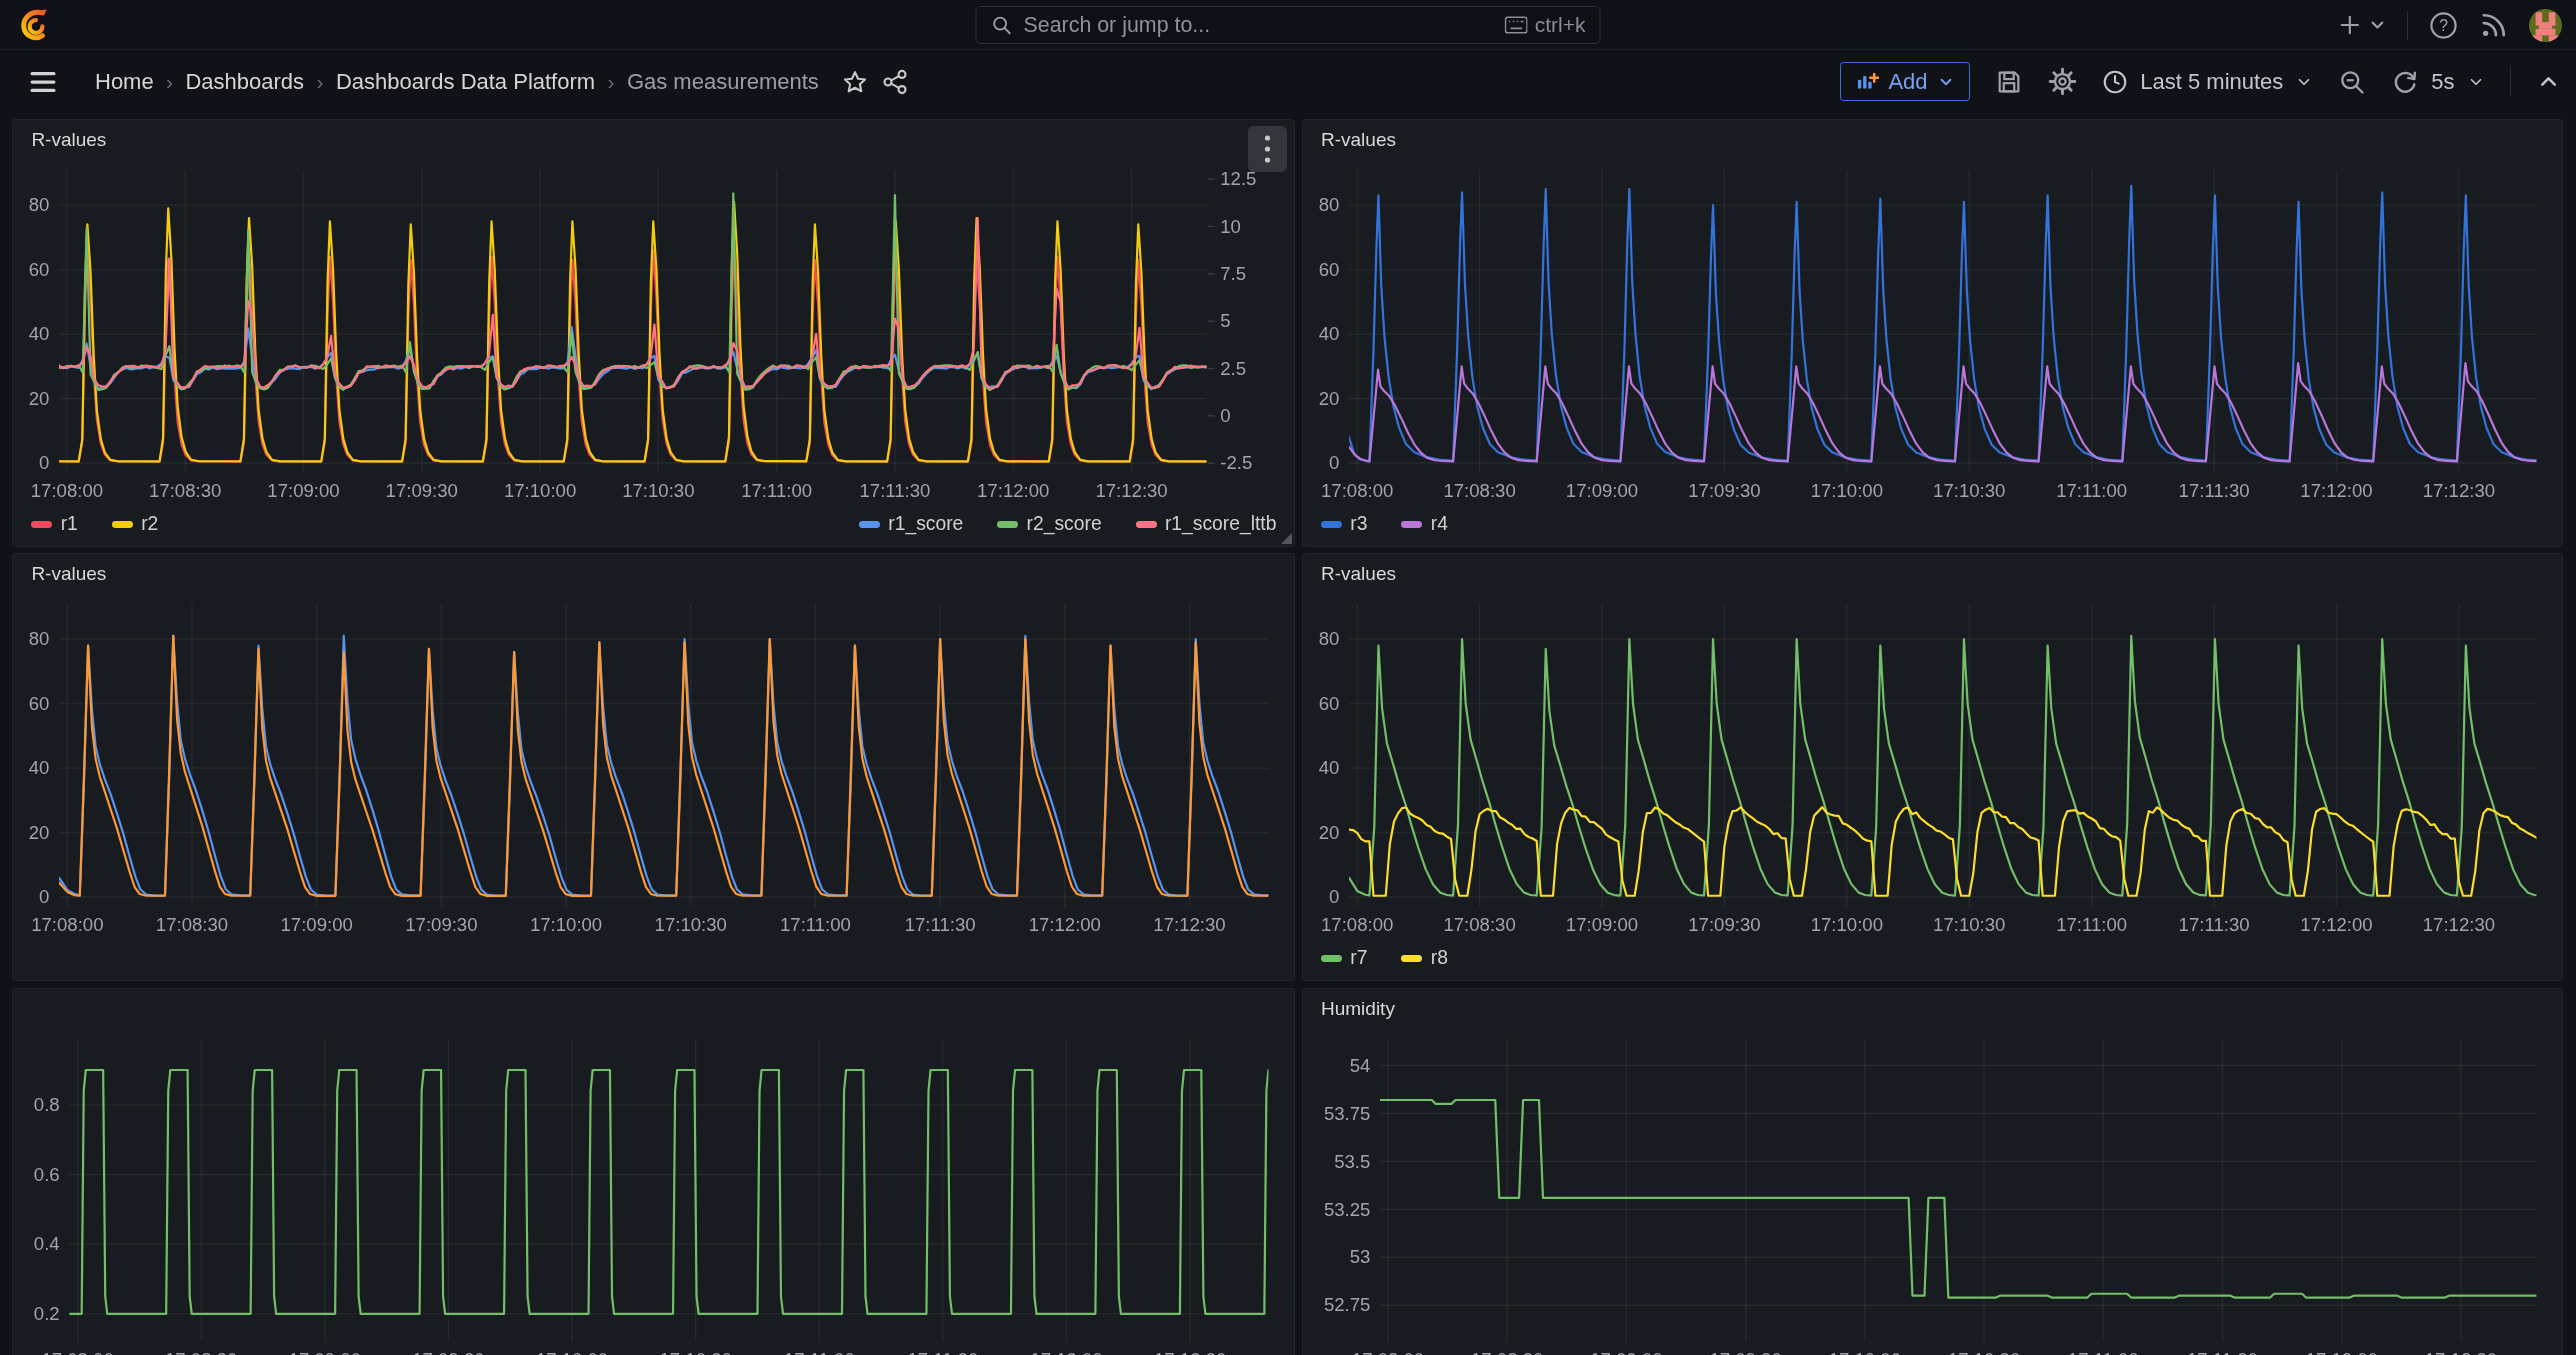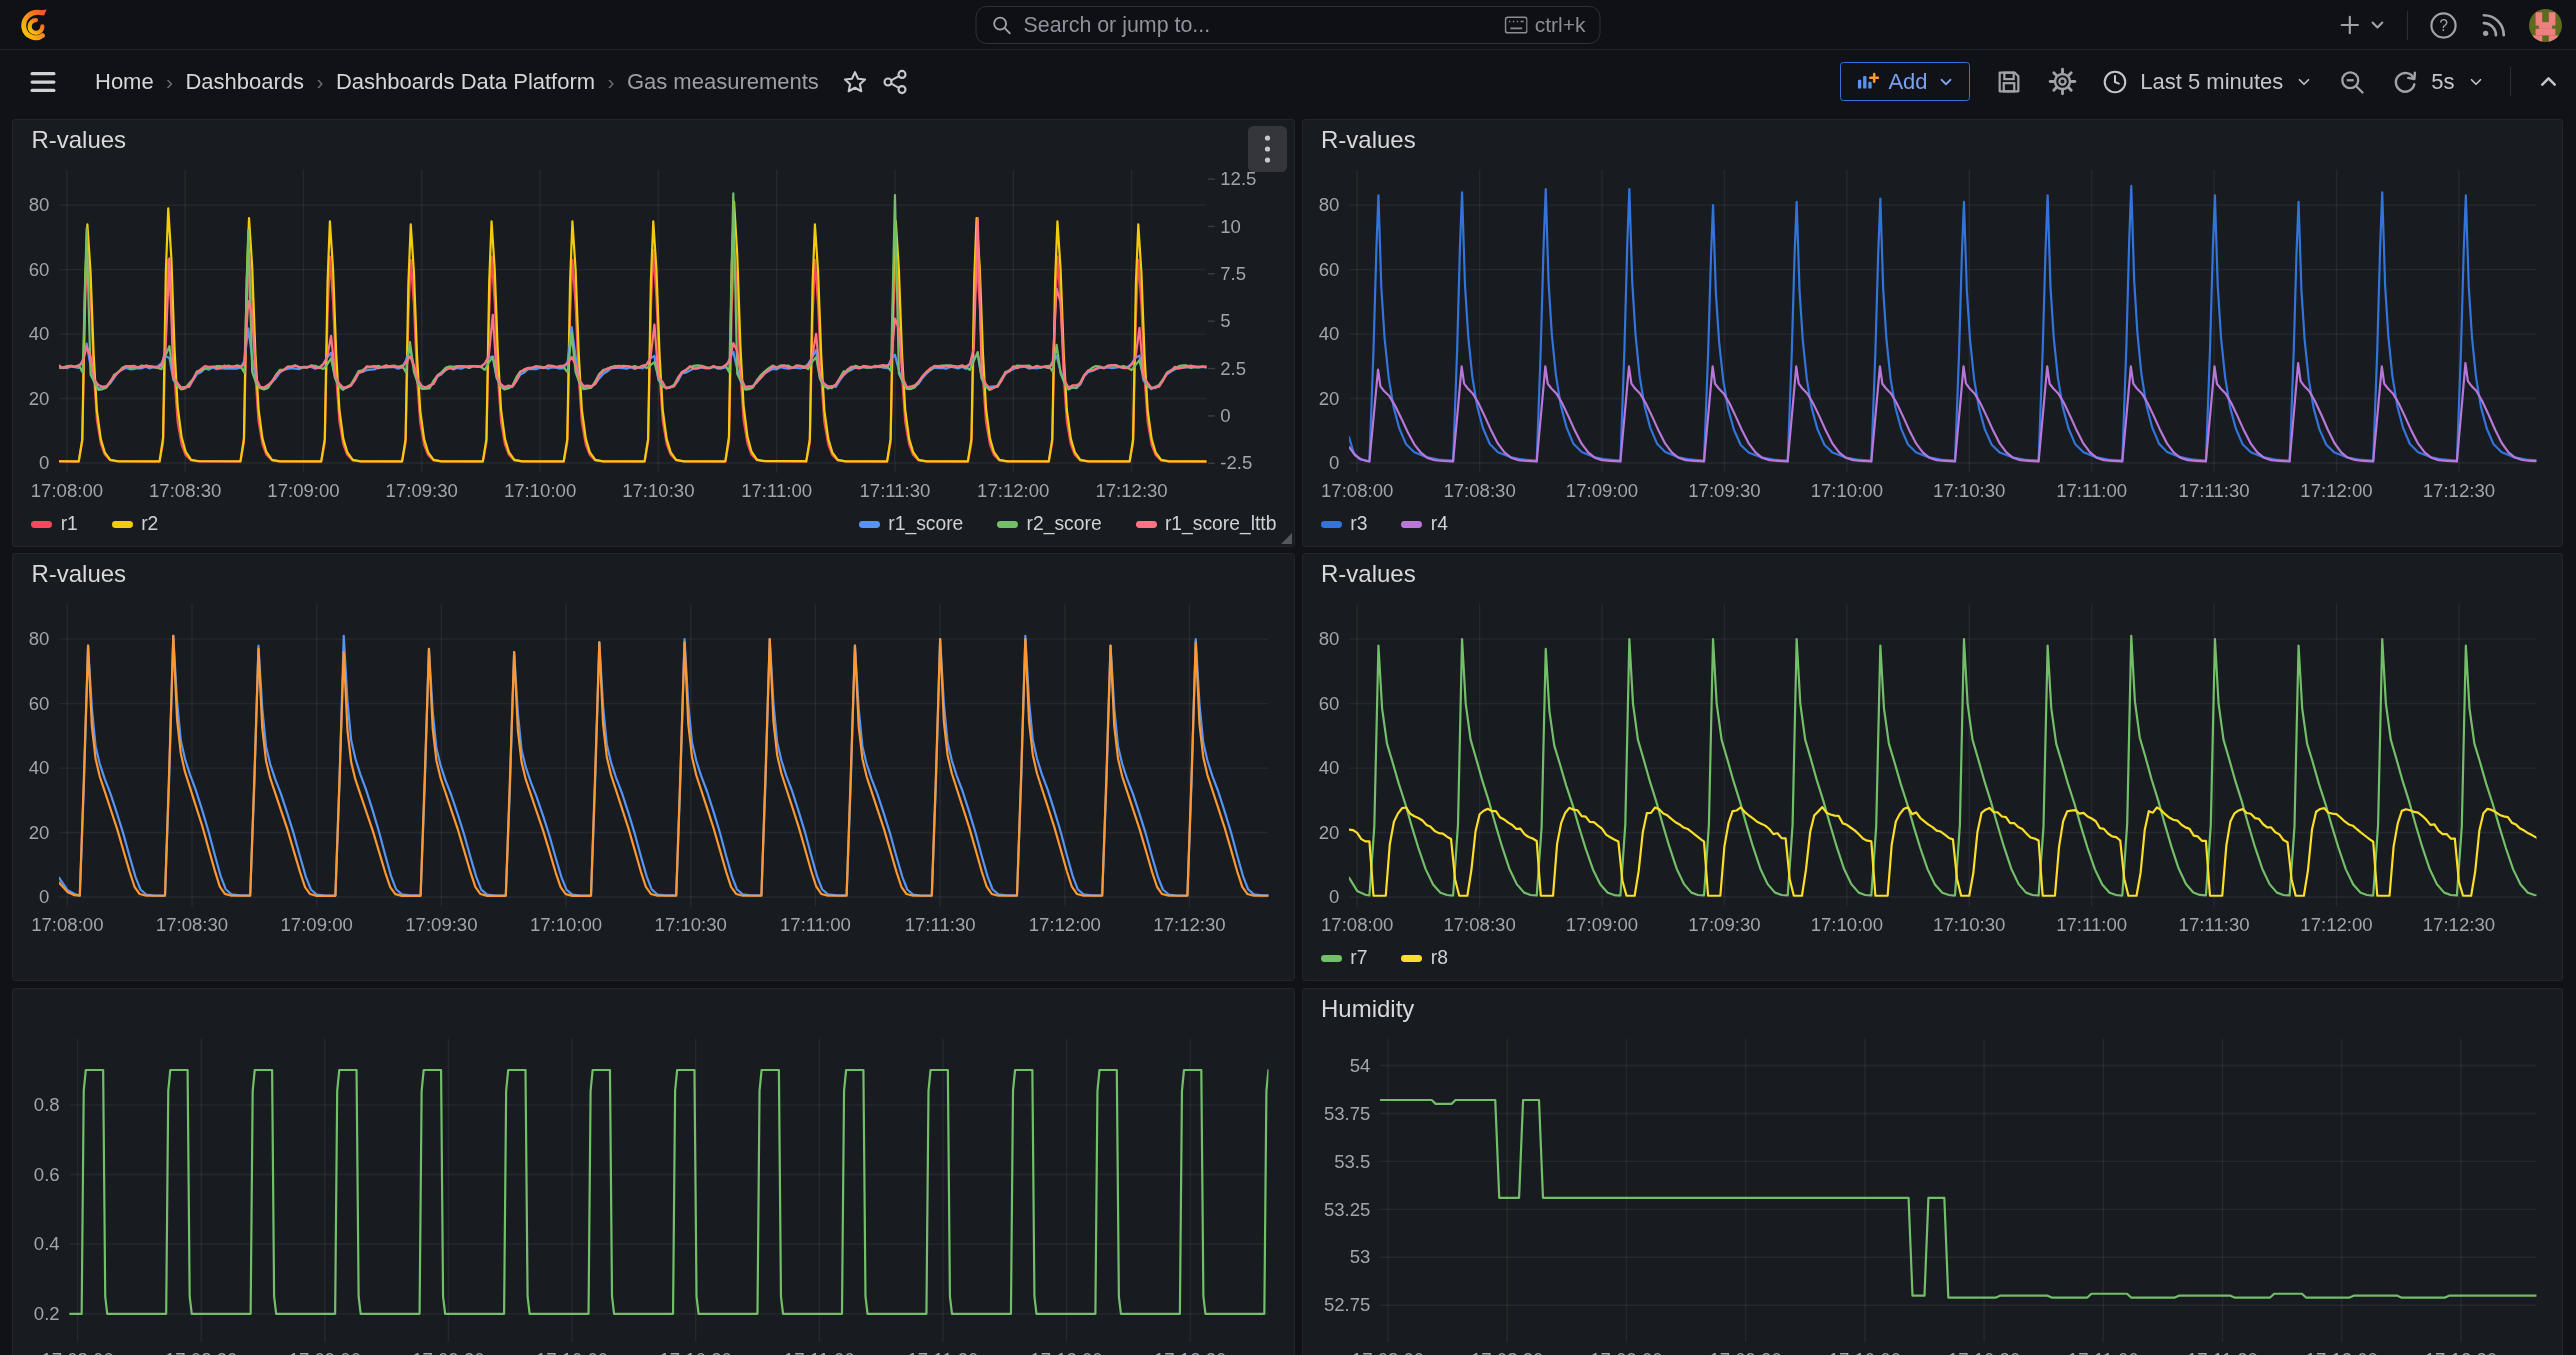--- a/index.html
+++ b/index.html
@@ -3,21 +3,21 @@
 <meta charset="utf-8">
 <style>
   * { margin:0; padding:0; box-sizing:border-box; }
   html,body { width:2576px; height:1356px; overflow:hidden; background:#111217;
     font-family:"Liberation Sans", sans-serif; color:#d8d9da; }
   
   .topbar { position:absolute; left:0; top:0; width:2576px; height:50px; background:#101116;
     border-bottom:0.7px solid #202127; }
   .logo { position:absolute; left:19.3px; top:8.3px; width:34px; height:34px; }
   .search-box { position:absolute; left:50%; transform:translateX(-50%); top:6.2px; width:625px; height:38px;
-    background:#0e1015; border:0.7px solid #2e3138; border-radius:11px; display:flex; align-items:center; padding:0 14px; }
+    background:#0e1015; border:0.7px solid #2e3138; border-radius:5px; display:flex; align-items:center; padding:0 14px; }
   .search-box input { flex:1; background:transparent; border:none; outline:none; color:#c8cad0;
     font-size:21.4px; font-family:"Liberation Sans",sans-serif; }
   .search-box input::placeholder { color:#8f929b; }
   .shortcut { display:flex; align-items:center; gap:7px; color:#8a8d95; font-size:21px; }
   .top-right { position:absolute; right:14px; top:0; height:50px; display:flex; align-items:center; gap:21px; }
   .vdiv { width:1.4px; height:29px; background:#2c2e34; }
   .icon-btn { display:flex; align-items:center; justify-content:center; cursor:pointer; }
   .avatar { width:33px; height:33px; border-radius:50%; overflow:hidden; }
   
   .navbar { position:absolute; left:0; top:51px; width:2576px; height:61px; background:#111217; display:flex; align-items:center; }
@@ -25,21 +25,21 @@
   .crumb { color:#d5d6da; cursor:pointer; }
   .crumb.muted { color:#9d9fa6; }
   .crumb-sep { color:#6b6e76; font-size:21px; }
   .nav-right { position:absolute; right:15px; display:flex; align-items:center; gap:25px; }
   .add-btn { display:flex; align-items:center; gap:9.7px; height:39px; padding:0 14px; border:1.4px solid #3b6fd9;
     border-radius:3.4px; color:#7aa0f2; font-size:22px; cursor:pointer; background:#111217; }
   .tool-label { color:#c4c6cc; font-size:22px; display:flex; align-items:center; gap:12px; cursor:pointer; }
   
   .panel { position:absolute; background:#181b1f; border:0.7px solid #23252b; border-radius:2.8px; }
   .panel-header { position:absolute; left:0; top:0; right:0; height:40px; display:flex; align-items:center; }
-  .panel-title { font-size:24px; font-weight:500; color:#d8d9da; padding-left:18px; }
+  .panel-title { font-size:19px; font-weight:500; color:#d8d9da; padding-left:18px; }
   .kebab { position:absolute; top:5.5px; right:7px; width:39px; height:46px; background:#34363c; border-radius:5.5px;
     display:flex; align-items:center; justify-content:center; cursor:pointer; }
   .plot { position:absolute; left:4.1px; right:4.1px; top:40px; bottom:43px; }
   .plot svg { width:100%; height:100%; display:block; }
   .legend { position:absolute; left:18px; right:18px; bottom:5.5px; height:33px; display:flex;
     align-items:center; justify-content:space-between; overflow:hidden; }
   .lgroup { display:flex; align-items:center; gap:34px; }
   .litem { display:flex; align-items:center; gap:8.3px; font-size:19.3px; color:#d0d2d6; cursor:pointer; }
   .swatch { width:21px; height:7px; border-radius:3.4px; }
   .resize-corner { position:absolute; right:2.1px; bottom:2.1px; width:0; height:0;

